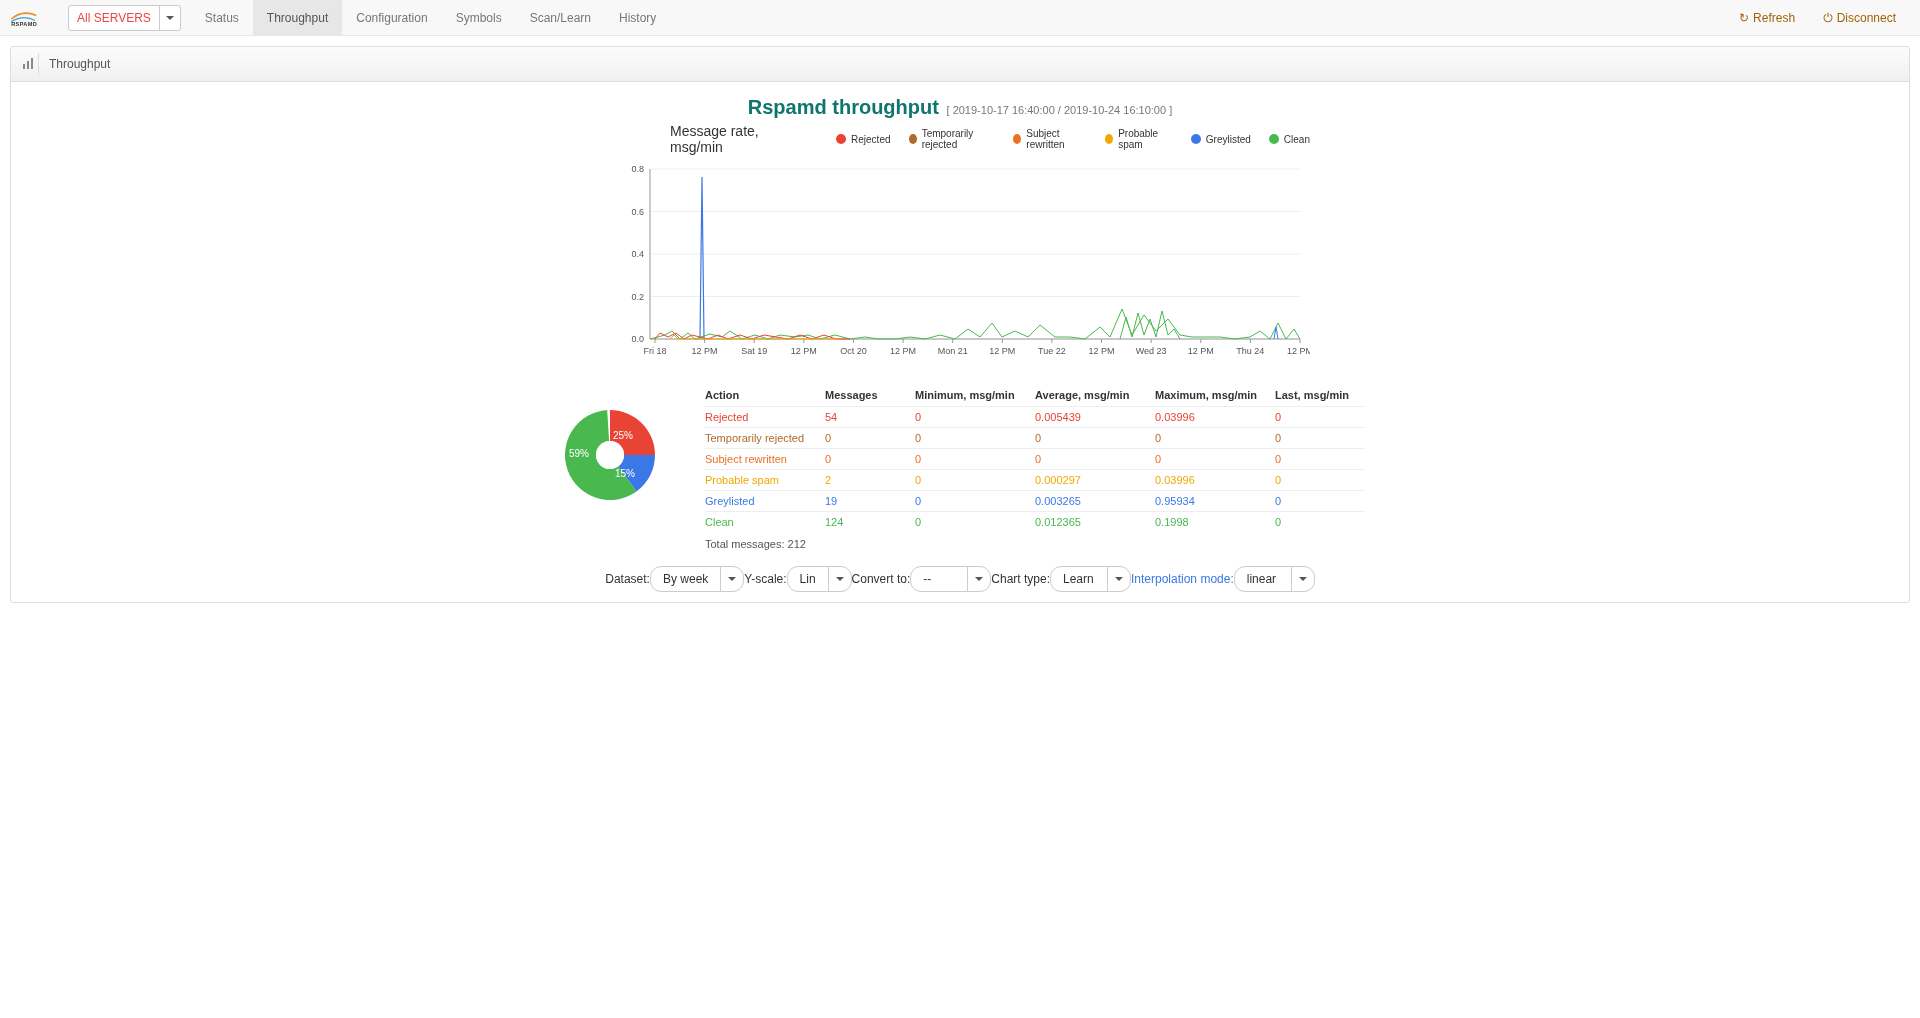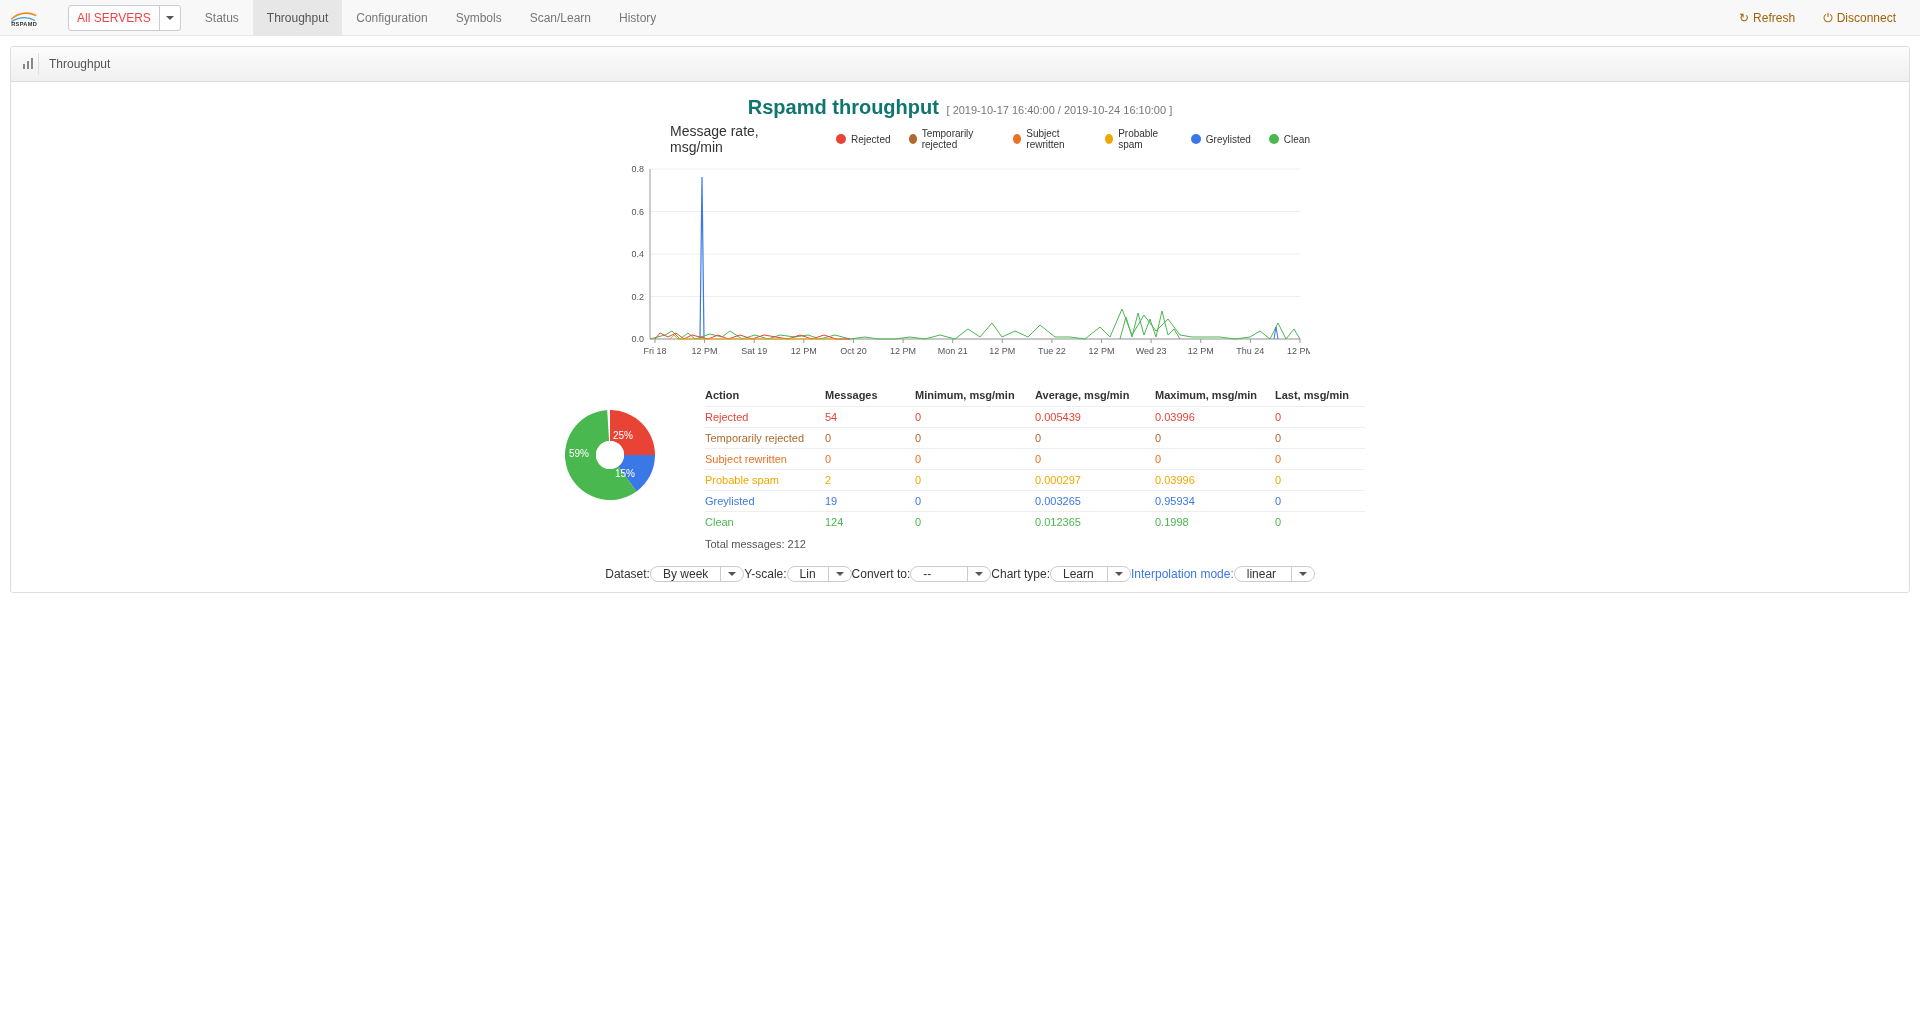--- a/index.html
+++ b/index.html
@@ -47,21 +47,21 @@
 .stats-table .row-temprej td { color: #b06a2b; }
 .stats-table .row-subj td { color: #ea7125; }
 .stats-table .row-probspam td { color: #f0a800; }
 .stats-table .row-grey td { color: #3b78e7; }
 .stats-table .row-clean td { color: #49b84f; }
 .total-msgs { font-size: 11px; color: #555; padding-top: 6px; }
 
 .controls-row { display: flex; align-items: center; justify-content: center; margin-top: 16px; font-size: 12px; color: #333; flex-wrap: wrap; }
 .controls-row label { color: #333; }
 .controls-row .interp-label { color: #3b78e7; }
-.select-ctl { display: flex; align-items: center; border: 1px solid #ccc; border-radius: 11px; background: #fff; height: 16px; }
+.select-ctl { display: flex; align-items: center; border: 1px solid #ccc; border-radius: 11px; background: #fff; height: 26px; }
 .select-ctl .sel-text { padding: 0 12px; font-size: 12px; color: #333; min-width: 40px; }
 .select-ctl .caret-btn { border-left: 1px solid #ccc; padding: 0 7px; height: 100%; display: flex; align-items: center; cursor: pointer; }
 .wide .sel-text { min-width: 56px; }
 .w80 .sel-text { min-width: 56px; }
 .w60 .sel-text { min-width: 30px; }
 
 .pie-svg { width: 110px; height: 110px; }
 .pie-label { position: absolute; font-size: 10px; color: #fff; }
 </style>
 </head>

